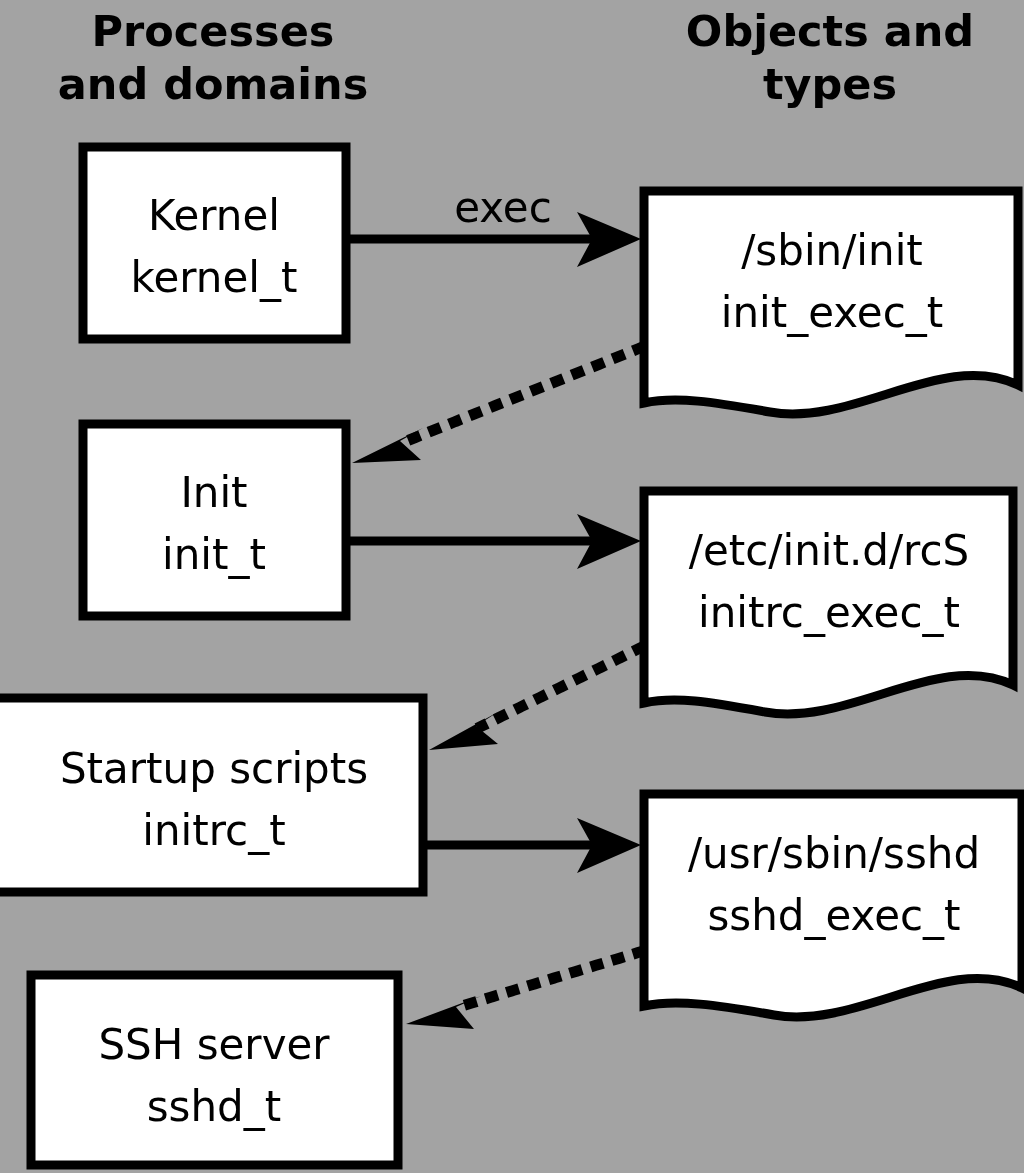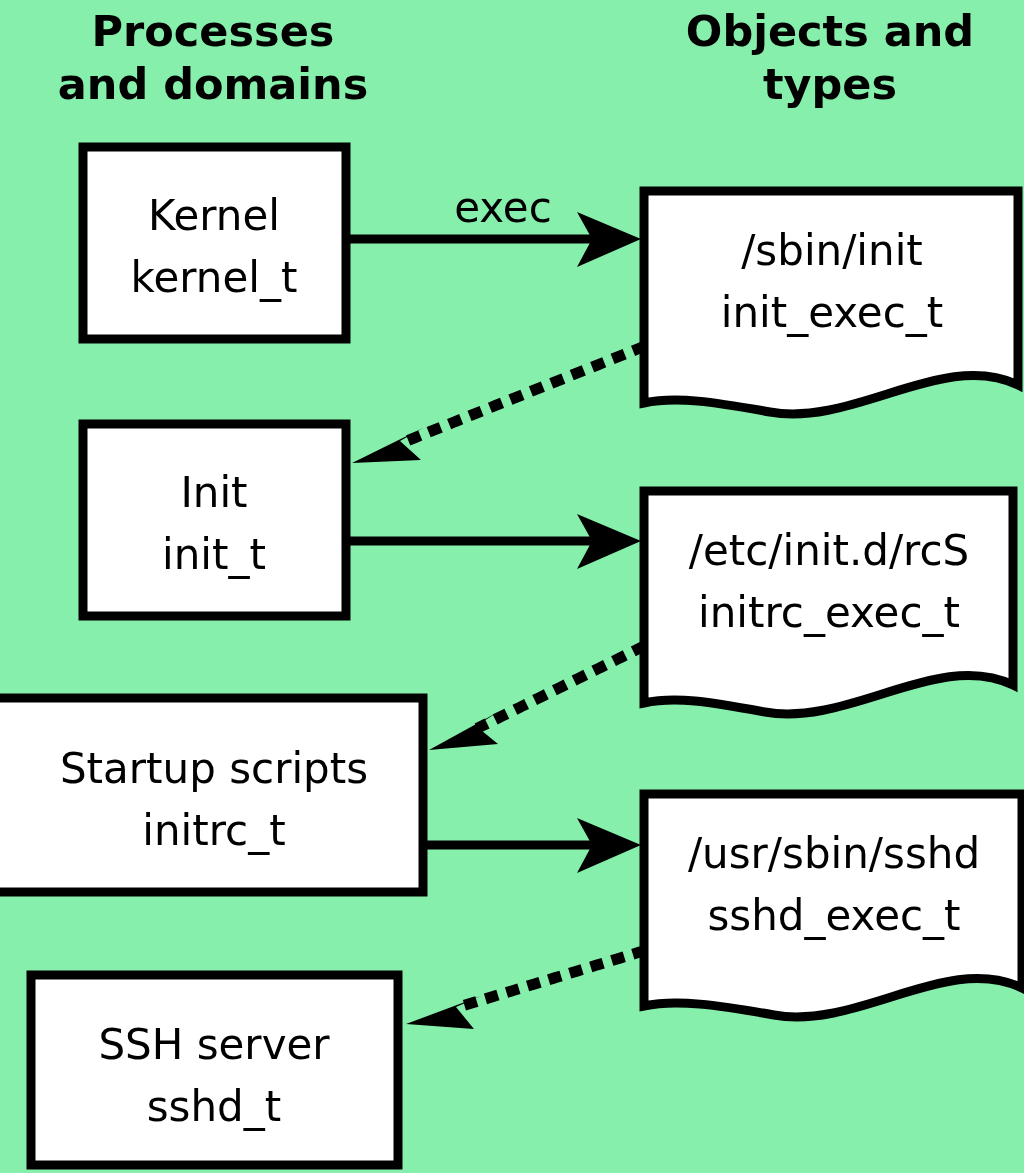--- a/index.html
+++ b/index.html
@@ -10,21 +10,21 @@
   body {
     width: 1024px;
     height: 1173px;
     font-family: "DejaVu Sans", sans-serif;
     overflow: hidden;
   }
   #diagram-root {
     position: relative;
     width: 1024px;
     height: 1173px;
-    background: #86efac;
+    background: #a3a3a3;
   }
   svg.canvas {
     position: absolute;
     top: 0;
     left: 0;
     width: 1024px;
     height: 1173px;
     display: block;
   }
   .col-header {

